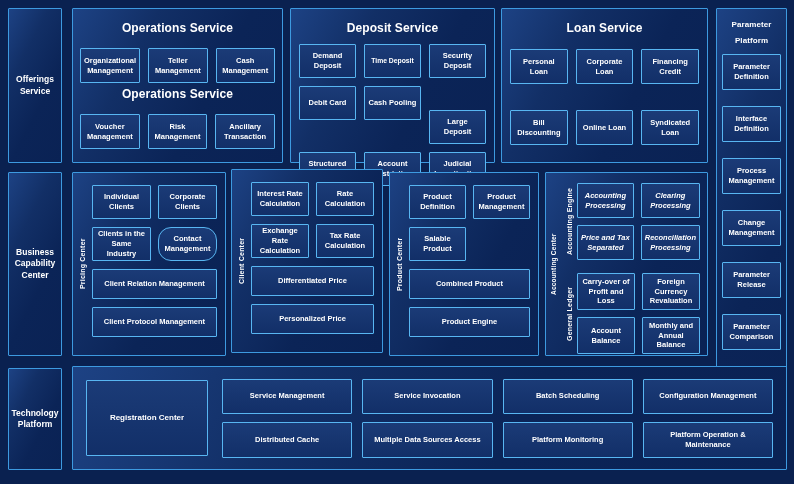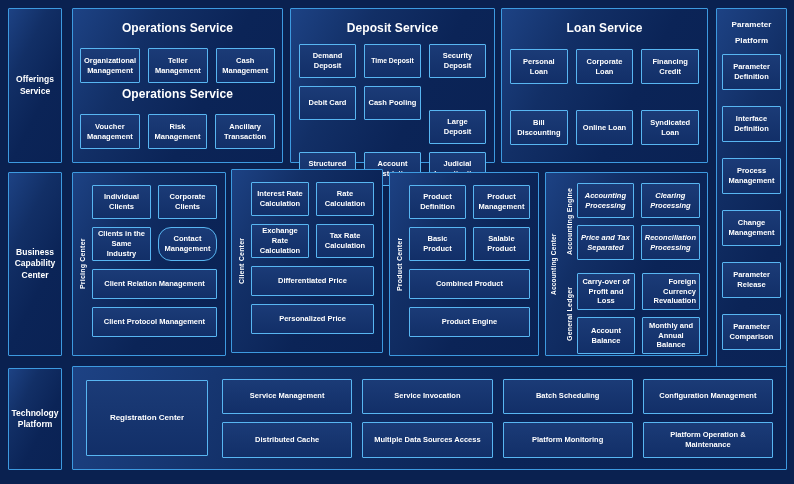--- a/index.html
+++ b/index.html
@@ -133,21 +133,20 @@
   </div>
 
   <div class="panel" style="left:389px;top:172px;width:150px;height:184px;display:flex;">
     <div class="vlabel" style="width:19px;">Product Center</div>
     <div style="flex:1;display:flex;flex-direction:column;gap:8px;padding:12px 8px 10px 0;">
       <div class="grid2">
         <div class="box" style="height:34px;">Product Definition</div>
         <div class="box" style="height:34px;">Product Management</div>
       </div>
       <div class="grid2">
-        <div class="box" style="height:34px;">Basic Product</div>
         <div class="box" style="height:34px;">Salable Product</div>
       </div>
       <div class="box" style="height:30px;">Combined Product</div>
       <div class="box" style="height:30px;">Product Engine</div>
     </div>
   </div>
 
   <div class="panel" style="left:545px;top:172px;width:163px;height:184px;display:flex;">
     <div class="vlabel" style="width:15px;font-size:6.5px;">Accounting Center</div>
     <div style="flex:1;display:flex;flex-direction:column;gap:13px;padding:10px 7px 9px 0;">
@@ -157,21 +156,21 @@
           <div class="box" style="height:35px;">Accounting Processing</div>
           <div class="box" style="height:35px;">Clearing Processing</div>
           <div class="box" style="height:35px;">Price and Tax Separated</div>
           <div class="box" style="height:35px;">Reconciliation Processing</div>
         </div>
       </div>
       <div style="display:flex;">
         <div class="vlabel" style="width:16px;">General Ledger</div>
         <div class="grid2" style="flex:1;">
           <div class="box" style="height:37px;">Carry-over of Profit and Loss</div>
-          <div class="box" style="height:37px;text-align:right;">Foreign Currency Revaluation</div>
+          <div class="box" style="height:37px;">Foreign Currency Revaluation</div>
           <div class="box" style="height:37px;">Account Balance</div>
           <div class="box" style="height:37px;">Monthly and Annual Balance</div>
         </div>
       </div>
     </div>
   </div>
 
   <div class="panel" style="left:72px;top:366px;width:715px;height:104px;display:flex;align-items:center;gap:14px;padding:0 13px;">
     <div class="box" style="width:122px;height:76px;font-size:8px;flex:none;">Registration Center</div>
     <div style="flex:1;display:grid;grid-template-columns:repeat(4,1fr);gap:8px 10px;">

